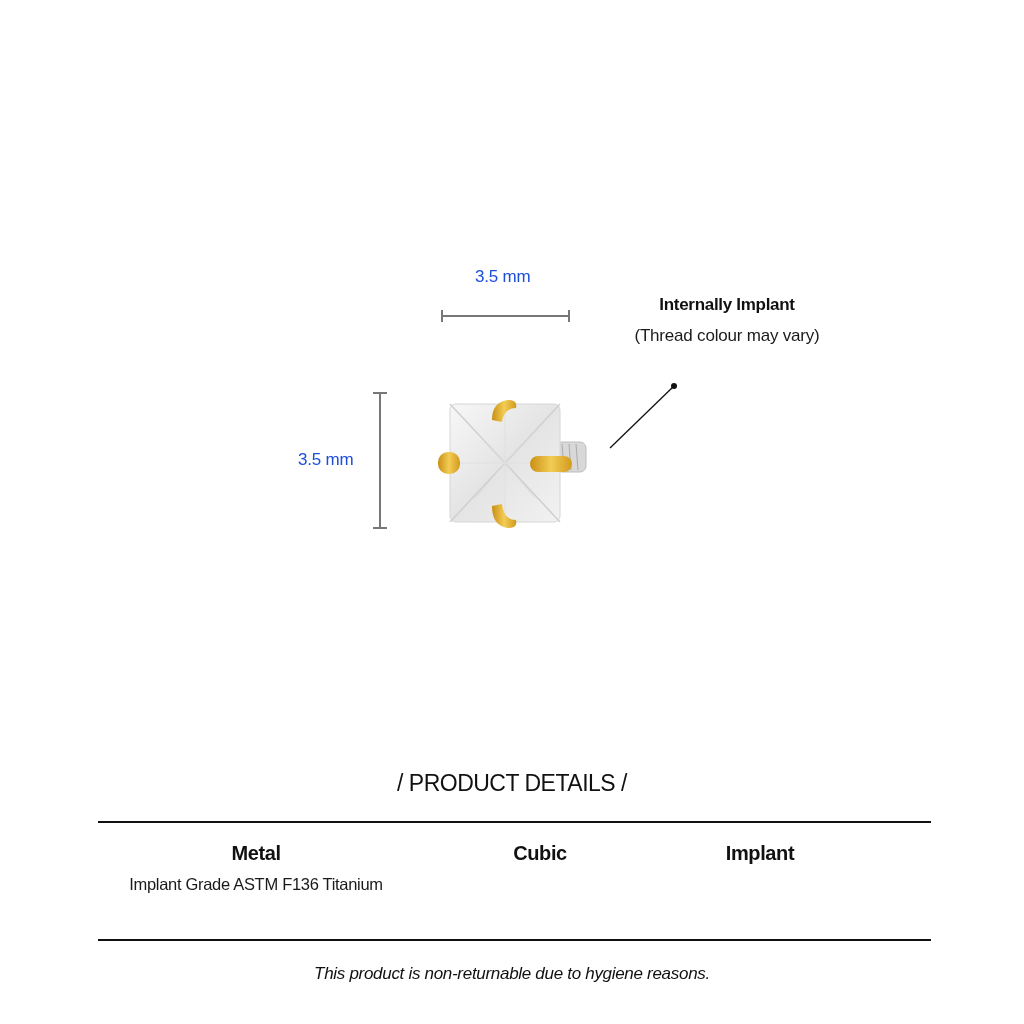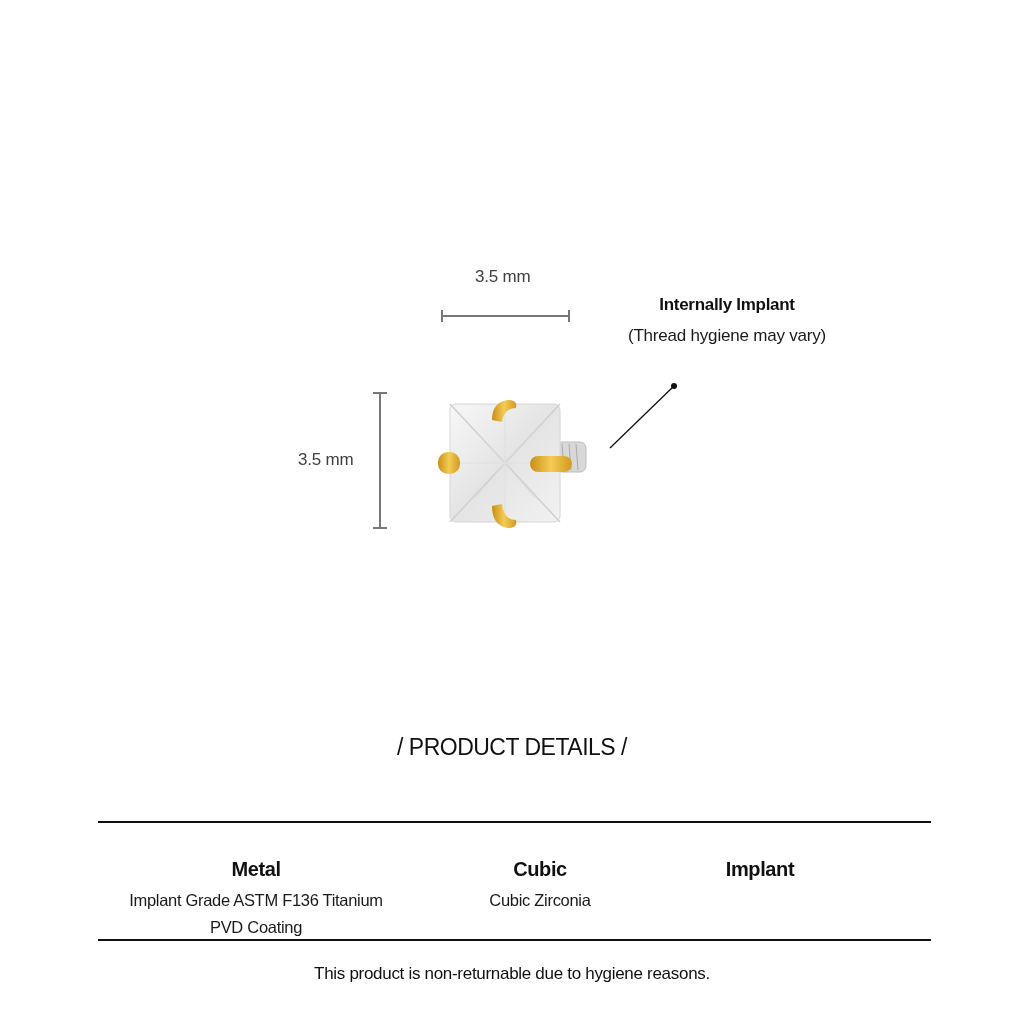--- a/index.html
+++ b/index.html
@@ -1,29 +1,29 @@
 <!DOCTYPE html>
 <html><head>
   <meta charset="utf-8">
   <style>
     html, body { margin: 0; padding: 0; background: #ffffff; }
     body { width: 1024px; height: 1024px; position: relative; overflow: hidden;
       font-family: "Liberation Sans", sans-serif; color: #111111; }
     .abs { position: absolute; }
-    .dim-label { font-size: 17px; letter-spacing: -0.2px; color: #404040; }
+    .dim-label { font-size: 17px; letter-spacing: -0.2px; color: #1d4ed8; }
     .hbar { position: absolute; height: 2px; background: #777777; }
     .vbar { position: absolute; width: 2px; background: #777777; }
     .tick-v { position: absolute; width: 2px; height: 12px; background: #777777; }
     .tick-h { position: absolute; width: 14px; height: 2px; background: #777777; }
     .callout-title { font-weight: bold; font-size: 17px; text-align: center; width: 260px; letter-spacing: -0.3px; }
     .callout-sub { font-size: 17px; text-align: center; width: 260px; letter-spacing: -0.2px; color: #1a1a1a; }
     .section-title { font-size: 23px; width: 1024px; text-align: center; letter-spacing: -0.5px; color: #111; }
     .rule { position: absolute; left: 98px; width: 833px; height: 2px; background: #111111; }
     .col { position: absolute; text-align: center; }
-    .col-head { font-weight: bold; font-size: 20px; letter-spacing: -0.4px; margin-bottom: 6px; margin-top: 16px; }
+    .col-head { font-weight: bold; font-size: 20px; letter-spacing: -0.4px; margin-bottom: 6px; }
     .col-val { font-size: 16.5px; line-height: 27px; letter-spacing: -0.3px; color: #1a1a1a; }
     .footer-note { font-size: 17px; width: 1024px; text-align: center; letter-spacing: -0.3px; color: #111; }
   </style>
 </head>
 <body>
 
 <div class="abs dim-label" style="left:475px; top:267px;">3.5 mm</div>
 <div>
   <div class="tick-v" style="left:441px; top:310px;"></div>
   <div class="hbar" style="left:441px; top:315px; width:129px;"></div>
@@ -63,39 +63,37 @@
     <path d="M30 73 L120 73 M75 22 L75 124" stroke="#e0e0e0" stroke-width="1" fill="none"></path>
 
     <path d="M62 30 Q62 12 78 10 Q88 10 86 18 Q74 18 72 32 Z" fill="url(#goldGrad)"></path>
     <rect x="8" y="62" width="22" height="22" rx="10" fill="url(#goldGrad)"></rect>
     <rect x="100" y="66" width="42" height="16" rx="8" fill="url(#goldGrad)"></rect>
     <path d="M62 116 Q62 136 78 138 Q88 138 86 130 Q74 130 72 114 Z" fill="url(#goldGrad)"></path>
   </svg>
 </div>
 
 <div class="abs callout-title" style="left:597px; top:295px;">Internally Implant</div>
-<div class="abs callout-sub" style="left:597px; top:326px;">(Thread hygiene may vary)</div>
+<div class="abs callout-sub" style="left:597px; top:326px;">(Thread colour may vary)</div>
 <div class="abs" style="left:605px; top:380px; width:75px; height:72px;">
   <svg width="75" height="72" viewBox="0 0 75 72" xmlns="http://www.w3.org/2000/svg">
     <line x1="5" y1="68" x2="69" y2="6" stroke="#111" stroke-width="1.3"></line>
     <circle cx="69" cy="6" r="3" fill="#111"></circle>
   </svg>
 </div>
 
-<div class="abs section-title" style="left:0; top:734px;">/ PRODUCT DETAILS /</div>
+<div class="abs section-title" style="left:0; top:770px;">/ PRODUCT DETAILS /</div>
 <div class="rule" style="top:821px;"></div>
 
 <div class="col" style="left:100px; width:312px; top:842px;">
   <div class="col-head">Metal</div>
   <div class="col-val">Implant Grade ASTM F136 Titanium</div>
-  <div class="col-val">PVD Coating</div>
 </div>
 <div class="col" style="left:440px; width:200px; top:842px;">
   <div class="col-head">Cubic</div>
-  <div class="col-val">Cubic Zirconia</div>
 </div>
 <div class="col" style="left:680px; width:160px; top:842px;">
   <div class="col-head">Implant</div>
 </div>
 
 <div class="rule" style="top:939px;"></div>
 
-<div class="abs footer-note" style="left:0; top:964px;">This product is non-returnable due to hygiene reasons.</div>
+<div class="abs footer-note" style="left:0; top:964px;font-style:italic;">This product is non-returnable due to hygiene reasons.</div>
 
 </body></html>

